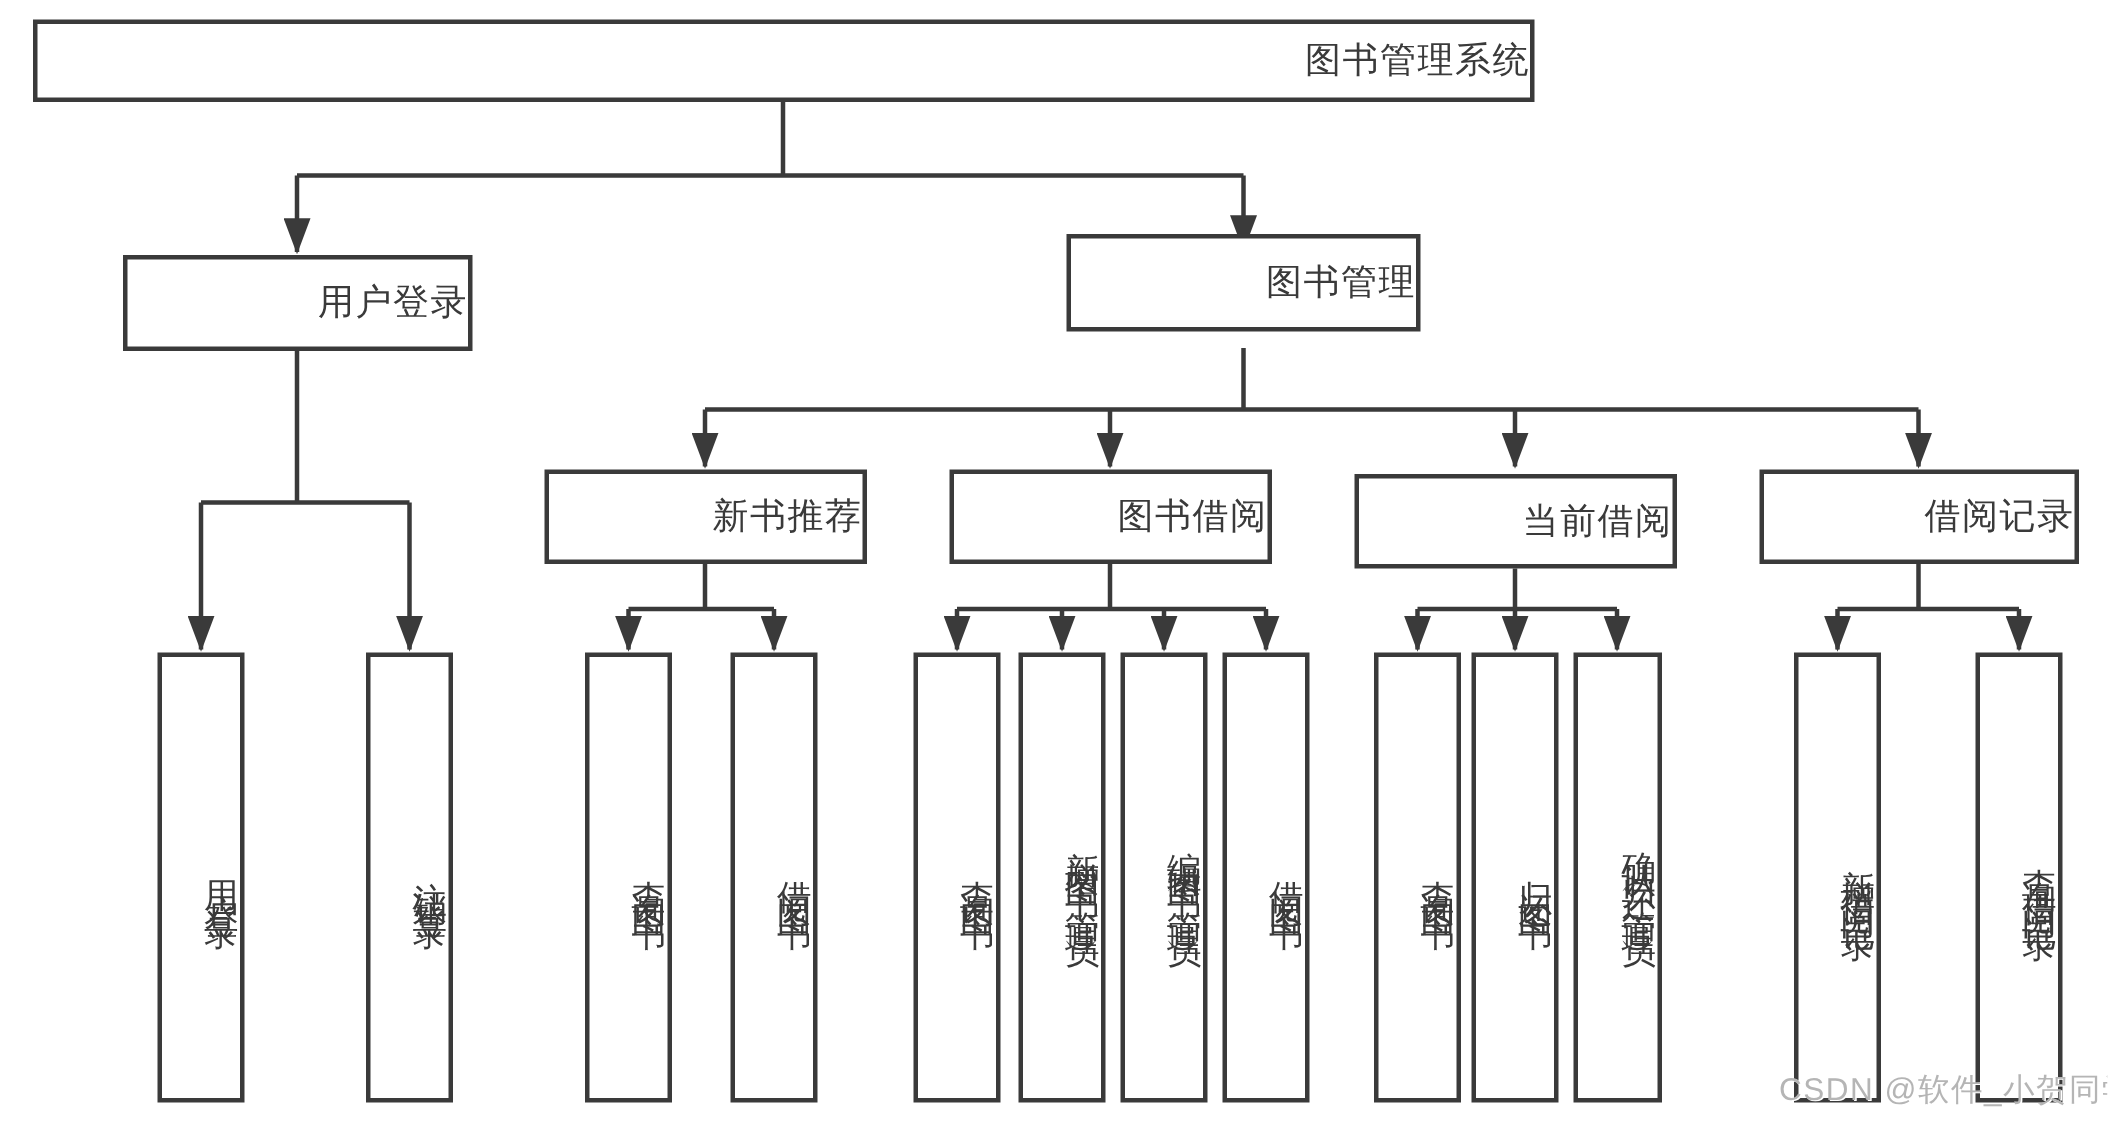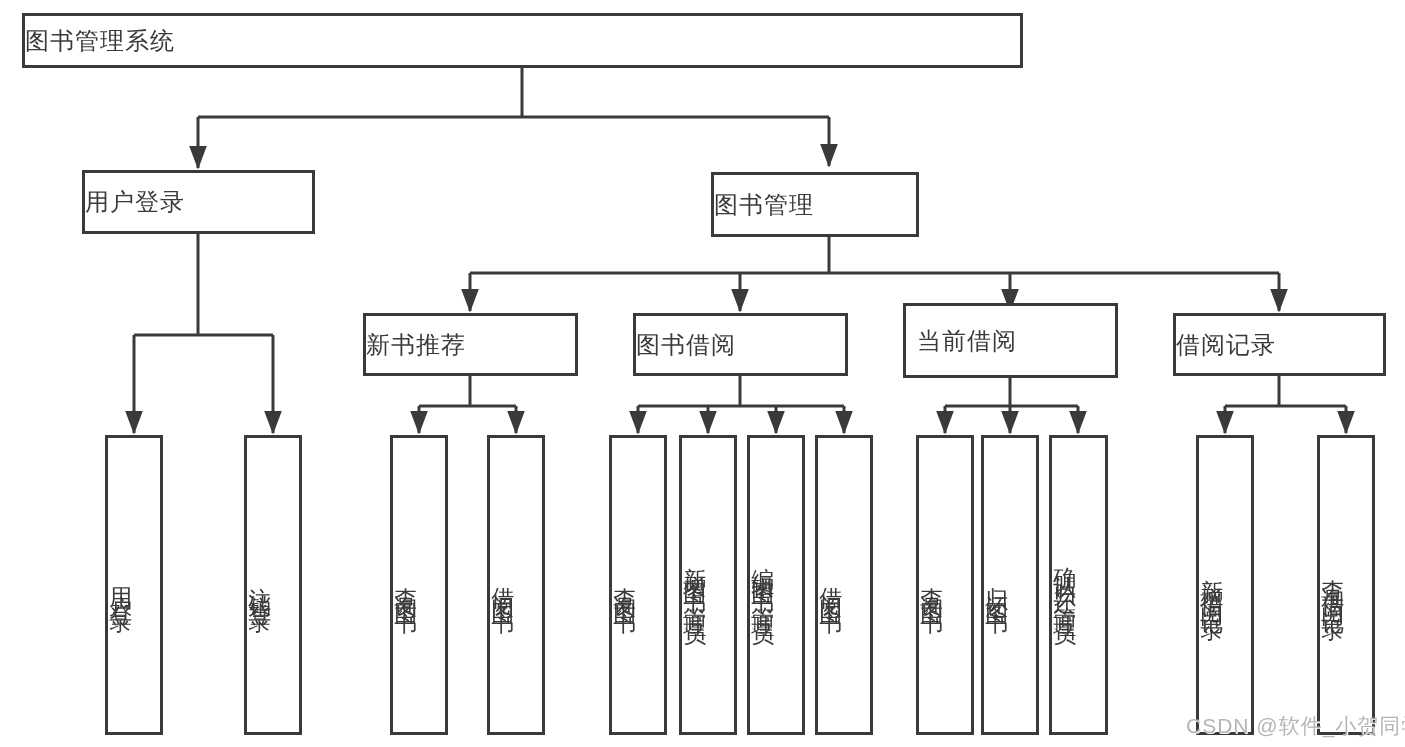--- a/index.html
+++ b/index.html
@@ -33,21 +33,21 @@
     stroke: var(--line);
     stroke-width: 3;
   }
   #connector-svg .arrowhead-fill { fill: var(--line); }
   .hbox, .vbox {
     position: absolute;
     background: #ffffff;
     border: 3px solid var(--box-border);
     display: flex;
     align-items: center;
-    justify-content: flex-start;
+    justify-content: flex-end;
     color: var(--text);
   }
   .hbox span {
     font-size: 24px;
     letter-spacing: 1px;
     white-space: nowrap;
     line-height: 1;
   }
   .vbox span {
     writing-mode: vertical-rl;
@@ -119,31 +119,31 @@
     <line class="arrowline" x1="1346" y1="406" x2="1346" y2="433" marker-end="url(#ah)"></line>
   </svg>
 
   <div class="hbox" style="left:22px; top:13px; width:1001px; height:55px;">
     <span>图书管理系统</span>
   </div>
 
   <div class="hbox" style="left:82px; top:170px; width:233px; height:64px;">
     <span>用户登录</span>
   </div>
-  <div class="hbox" style="left:711px; top:172px; width:208px; height:65px;">
+  <div class="hbox" style="left:711px; top:156px; width:236px; height:65px;">
     <span>图书管理</span>
   </div>
 
   <div class="hbox" style="left:633px; top:313px; width:215px; height:63px;">
     <span>图书借阅</span>
   </div>
   <div class="hbox" style="left:363px; top:313px; width:215px; height:63px;">
     <span>新书推荐</span>
   </div>
-  <div class="hbox" style="left:903px; top:303px; width:215px; height:75px;padding-left:11px;">
+  <div class="hbox" style="left:903px; top:316px; width:215px; height:63px;padding-left:11px;">
     <span>当前借阅</span>
   </div>
   <div class="hbox" style="left:1173px; top:313px; width:213px; height:63px;">
     <span>借阅记录</span>
   </div>
 
   <div class="vbox" style="left:105px; top:435px; width:58px; height:300px;">
     <span>用户登录</span>
   </div>
   <div class="vbox" style="left:244px; top:435px; width:58px; height:300px;">

